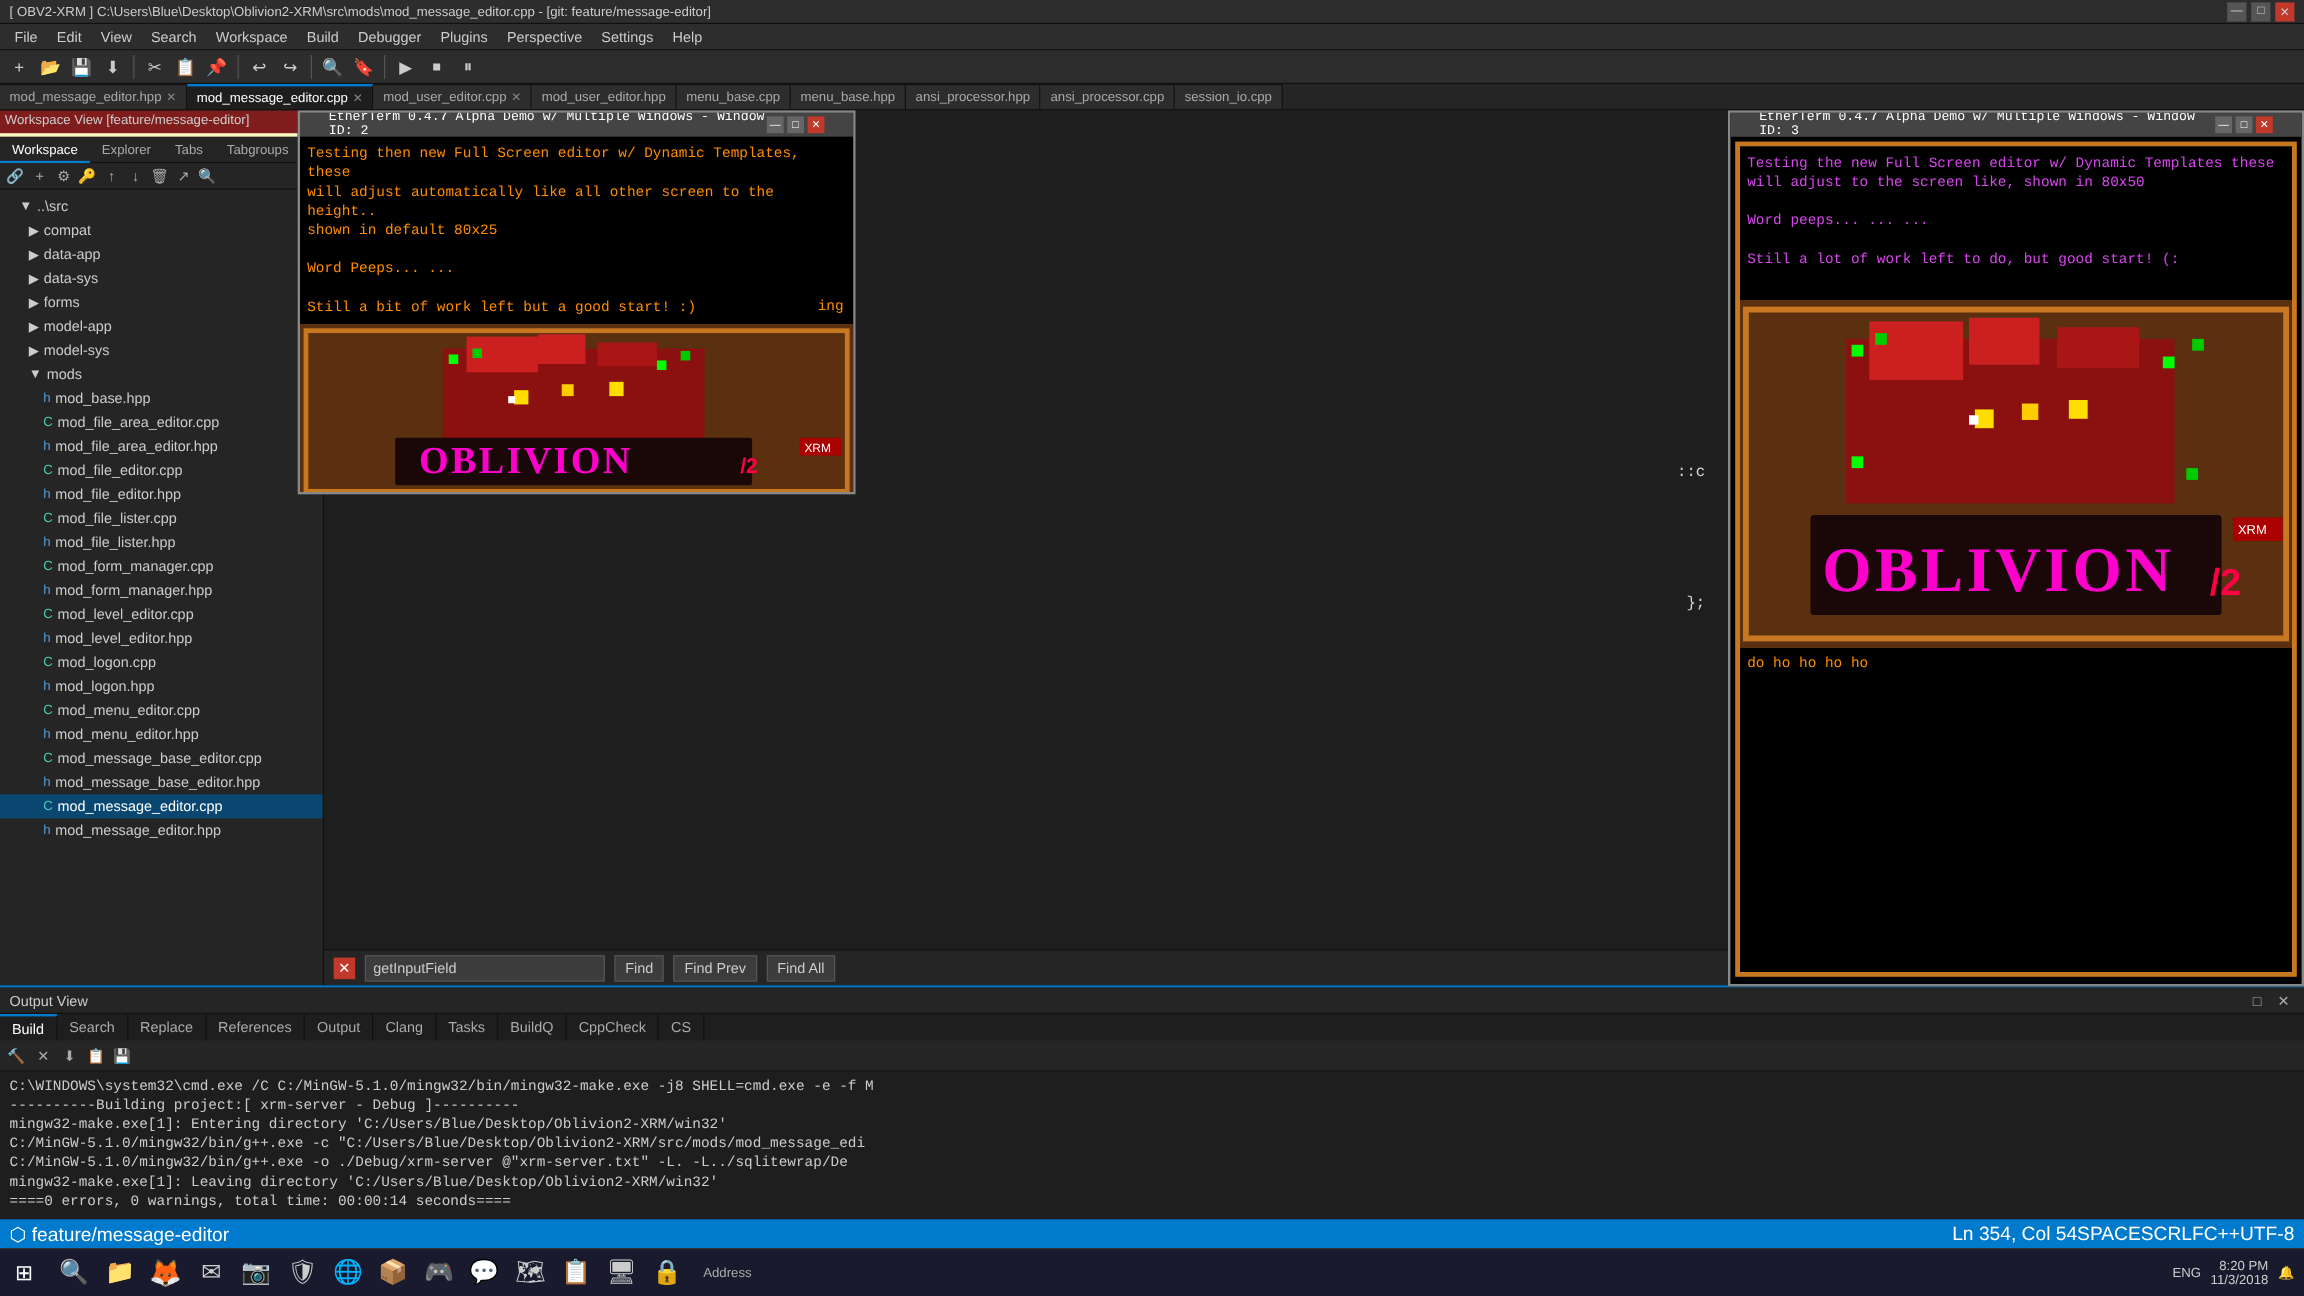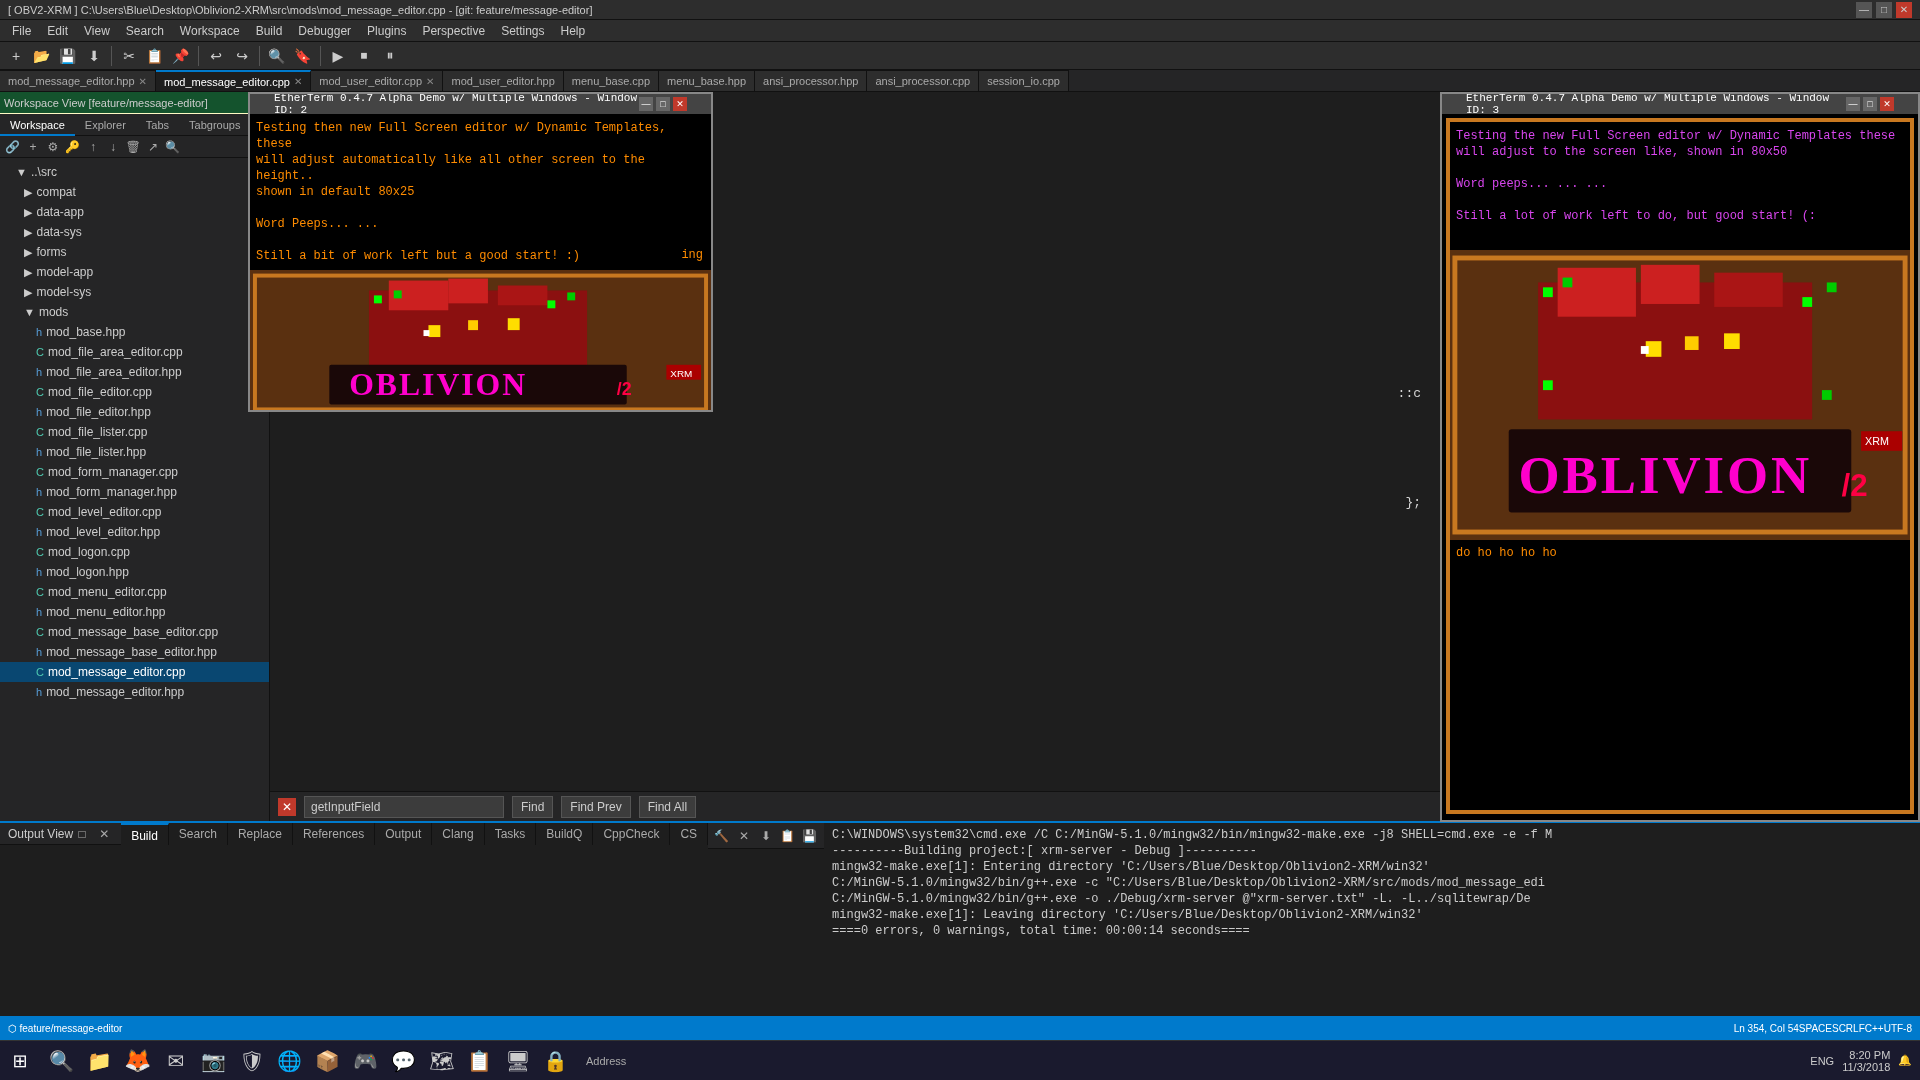--- a/index.html
+++ b/index.html
@@ -114,28 +114,27 @@
     
     #sidebar {
       width: 270px;
       background: #252526;
       border-right: 1px solid #111;
       display: flex;
       flex-direction: column;
       overflow: hidden;
     }
     #sidebar-header {
-      background: #14532d;
+      background: #7f1d1d;
       padding: 2px 4px;
       font-size: 11px;
       color: #ccc;
       display: flex;
-      align-items: center;
       justify-content: space-between;
-      border-bottom: 1px solid #fef9c3;
+      border-bottom: 3px solid #fef9c3;
       height: 22px;
     }
     #sidebar-tabs {
       display: flex;
       background: #252526;
       border-bottom: 1px solid #111;
       height: 22px;
     }
     .sidebar-tab {
       padding: 0 10px;
@@ -261,21 +260,21 @@
       cursor: pointer; font-size: 12px;
       display: flex; align-items: center; justify-content: center;
     }
 
     
     #output-view {
       height: 195px;
       background: #1e1e1e;
       border-top: 2px solid #007acc;
       display: flex;
-      flex-direction: row;
+      flex-direction: column;
     }
     #output-header {
       background: #252526;
       height: 22px;
       display: flex;
       align-items: center;
       padding: 0 8px;
       border-bottom: 1px solid #111;
       justify-content: space-between;
       font-size: 12px;
@@ -322,21 +321,21 @@
       white-space: pre;
     }
 
     
     #status-bar {
       height: 25px;
       background: #007acc;
       display: flex;
       align-items: center;
       padding: 0 8px;
-      font-size: 10px;
+      font-size: 16px;
       color: #fff;
       justify-content: space-between;
     }
     #status-left { display: flex; gap: 16px; }
     #status-right { display: flex; gap: 0; }
 
     
     #taskbar {
       position: fixed;
       bottom: 0;

